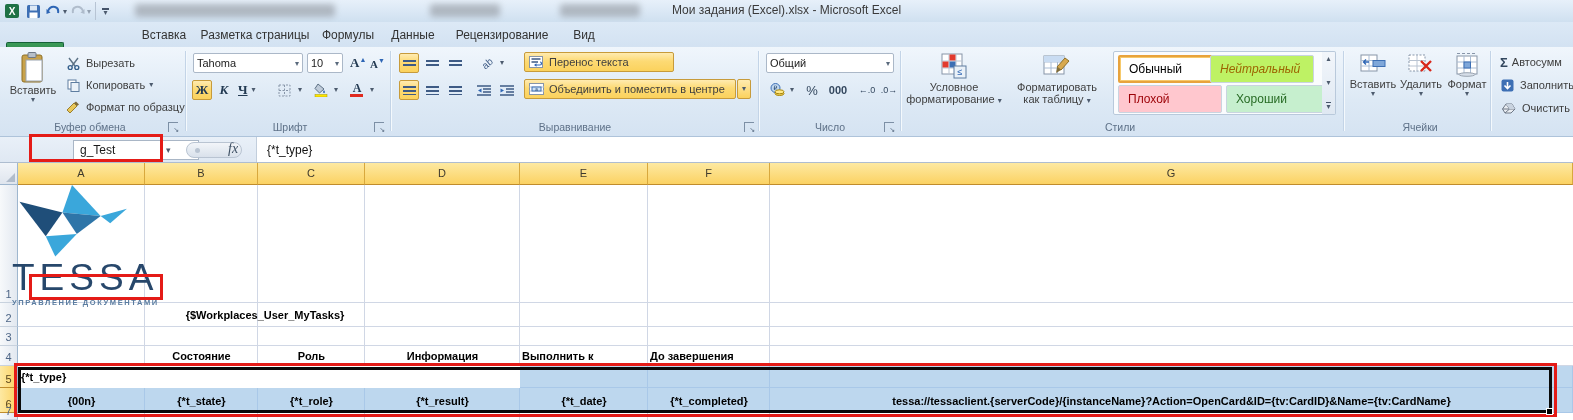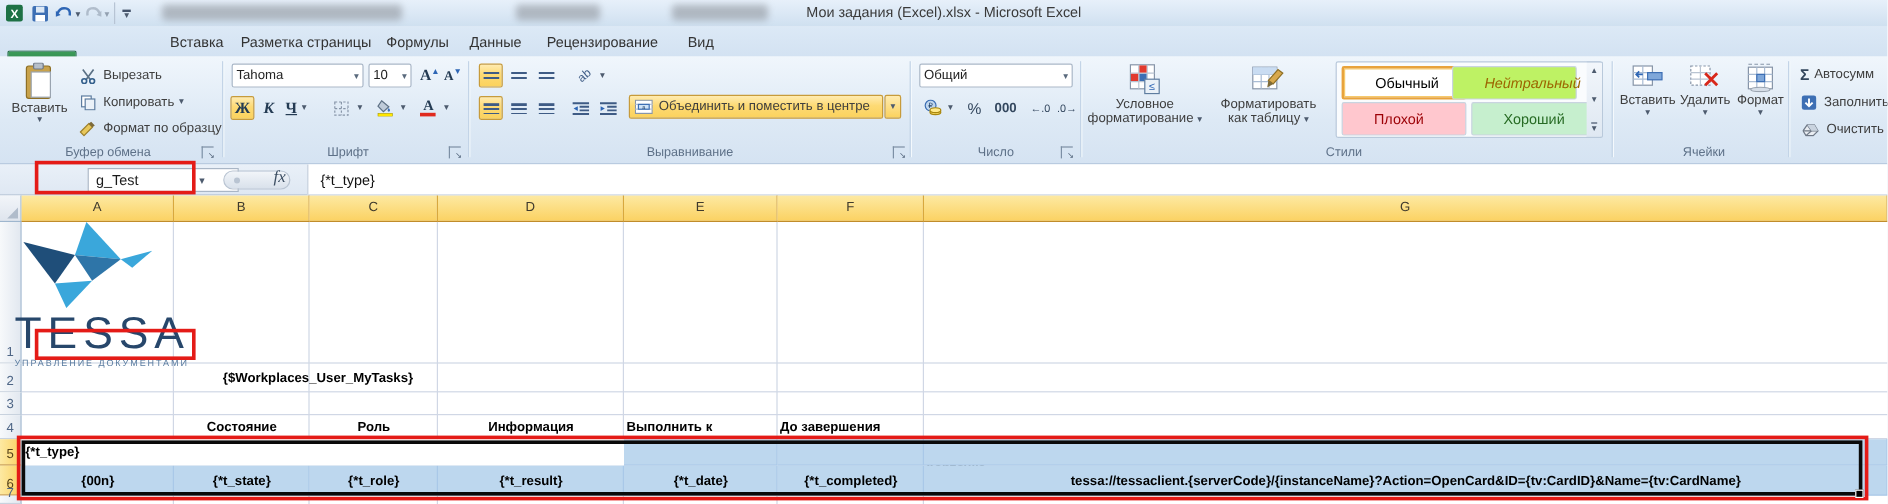--- a/index.html
+++ b/index.html
@@ -49,21 +49,21 @@
     font-size:11px; color:#222; }
   .combo .arr { margin-left:auto; font-size:8px; color:#5a6a7d; padding-left:4px; }
   .sicon { width:18px; height:18px; display:flex; align-items:center; justify-content:center; }
   .lines { width:13px; height:9px;
     background:repeating-linear-gradient(#3E5B85 0 2px,transparent 2px 4px); }
   .bigbtn { position:absolute; display:flex; flex-direction:column; align-items:center;
     justify-content:flex-start; text-align:center; font-size:11px; color:#3E3E3E; }
   .dd { font-size:8px; color:#4d5b6e; line-height:8px; }
   .fontbtn { font-family:"Liberation Serif","DejaVu Serif",serif; font-weight:bold; font-size:13px; color:#243b53; }
   .stylecell { position:absolute; height:28px; border-radius:2px; border:1px solid #C9D4E0;
-    display:flex; align-items:center; padding-left:26px; font-size:12px; }
+    display:flex; align-items:center; padding-left:9px; font-size:12px; }
   
   #fbar { position:absolute; left:0; top:137px; width:1573px; height:26px;
     background:linear-gradient(#E9F0F8,#DFE8F3); border-bottom:1px solid #AEBDD0; }
   #namebox { position:absolute; left:33px; top:3px; width:126px; height:20px; background:#fff;
     border:1px solid #A9B6C6; font-size:12px; color:#1a1a1a; padding:2px 6px;margin-left:40px; }
   .red-annot { position:absolute; border:3px solid #E41B17; z-index:40; pointer-events:none; }
   #fx-field { position:absolute; left:256px; top:0; right:0; height:25px; background:#fff;
     border-left:1px solid #C2CEDC; display:flex; align-items:center; padding-left:10px;
     font-size:12px; color:#111; }
   .pill { position:absolute; left:186px; top:5px; width:56px; height:16px; border-radius:8px;
@@ -94,21 +94,21 @@
     display:flex; align-items:center; }
   .cell.b { font-weight:bold; }
   .cell.ctr { justify-content:center; }
   .blue { background:#BDD7EE; box-shadow:inset -1px -1px 0 #A9C8E8; }
   .blkrect { position:absolute; border:3px solid #0A0A0A; z-index:30; pointer-events:none; }
   .fillhandle { position:absolute; width:7px; height:7px; background:#000; border:1px solid #fff;
     z-index:45; }
   
   #logo { position:absolute; left:12px; top:22px; width:160px; }
   #logo .tessa-word { font-size:37px; letter-spacing:5px; color:#27476B; line-height:38px; }
-  #logo .tessa-sub { font-size:7.5px; letter-spacing:1.6px; color:#5A7CA0; margin-top:1px; }
+  #logo .tessa-sub { font-size:7.5px; letter-spacing:1.6px; color:#5A7CA0; margin-top:1px;font-weight:bold; }
   svg { display:block; }
 </style>
 </head>
 <body>
 
 <div id="app">
 
   <div id="titlebar">
     <div class="qat" style="left:3px;">
       <span class="qat-btn">
@@ -299,20 +299,31 @@
       <svg width="14" height="11" viewBox="0 0 14 11">
           <path d="M0 1 H14 M6 4 H14 M6 7 H14 M0 10 H14" stroke="#3E5B85" stroke-width="1.6"></path>
           <path d="M4.5 3.5 L1 5.5 L4.5 7.5 Z" fill="#2E66B5"></path>
         </svg>
     </div>
     <div class="rbtn" style="left:497px; top:33px; width:20px; justify-content:center;">
       <svg width="14" height="11" viewBox="0 0 14 11">
           <path d="M0 1 H14 M6 4 H14 M6 7 H14 M0 10 H14" stroke="#3E5B85" stroke-width="1.6"></path>
           <path d="M0.5 3.5 L4 5.5 L0.5 7.5 Z" fill="#2E66B5"></path>
         </svg>
+    </div>
+    <div class="rbtn amber" style="left:524px; top:5px; width:150px;">
+      <span class="sicon">
+        <svg width="14" height="12" viewBox="0 0 14 12">
+            <rect x="0.5" y="0.5" width="13" height="11" fill="#fff" stroke="#8795A8"></rect>
+            <path d="M2.5 3 H11.5 M2.5 6 H9" stroke="#3E5B85" stroke-width="1.3"></path>
+            <path d="M11 6 q1.5 0 1.5 1.5 q0 1.5 -1.5 1.5 H6" fill="none" stroke="#2E66B5" stroke-width="1.2"></path>
+            <path d="M7.5 7.2 L5 9 L7.5 10.8 Z" fill="#2E66B5"></path>
+          </svg>
+      </span>
+      <span class="rtext">Перенос текста</span>
     </div>
     <div class="rbtn amber" style="left:524px; top:32px; width:212px;">
       <span class="sicon">
         <svg width="15" height="12" viewBox="0 0 15 12">
             <rect x="0.5" y="0.5" width="14" height="11" fill="#fff" stroke="#8795A8"></rect>
             <path d="M0.5 4 H15 M0.5 8 H15" stroke="#B9C4D2"></path>
             <rect x="3" y="4" width="9" height="4" fill="#CFE3F7" stroke="#3D6FB4"></rect>
             <text x="7.5" y="7.6" font-size="4.5" text-anchor="middle" fill="#1F3F67">a</text>
           </svg>
       </span>

